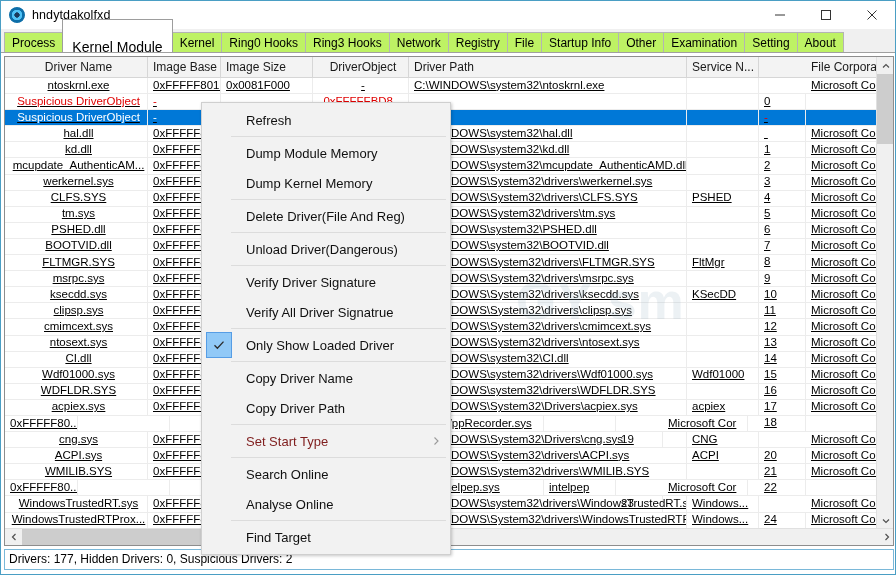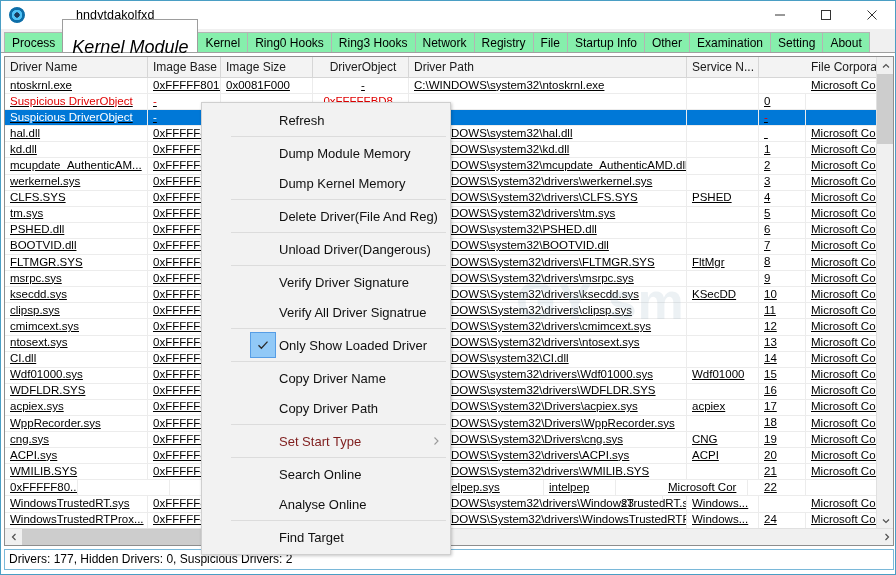--- a/index.html
+++ b/index.html
@@ -18,21 +18,20 @@
     overflow: hidden;
   }
 
   
   .titlebar {
     height: 28px;
     background: #ffffff;
     display: flex;
     align-items: center;
     position: relative;
-    gap: 44px;
   }
   .title-icon {
     width: 16px; height: 16px;
     margin-left: 8px; margin-right: 7px;
     border-radius: 50%;
     background: radial-gradient(circle at 50% 50%, #1a3a5c 0 22%, #4fc3f7 24% 45%, #0d6ea8 47% 72%, #b9e4f7 74% 100%);
     flex: 0 0 auto;
   }
   .title-text {
     font-size: 12.5px;
@@ -62,36 +61,35 @@
     padding-left: 3px;
     border-bottom: 1px solid #a0a0a0;
     position: relative;
   }
   .tab {
     height: 20px;
     line-height: 19px;
     padding: 1px 7px;
     font-size: 12px;
     color: #000;
-    background: #86efac;
+    background: #bef264;
     border: 1px solid #b4b4b4;
     border-bottom: none;
     margin-right: -1px;
     white-space: nowrap;
   }
   .tab.active {
     height: 24px;
     line-height: 23px;
     background: #ffffff;
     border-color: #9d9d9d;
     position: relative;
     z-index: 3;
-    font-size: 18px;
+    font-size: 14px;
     padding: 16px 9px;
-    font-style: italic;
   }
 
   
   .listwrap {
     position: absolute;
     left: 3px; top: 55px;
     width: 890px; height: 490px;
     border: 1px solid #8d8d8d;
     background: #ffffff;
     overflow: hidden;
@@ -131,21 +129,21 @@
     overflow: hidden;
     white-space: nowrap;
     flex: 0 0 auto;
     height: 16px;
   }
   .row.suspicious .cell { color: #e00000; }
   .row.selected { background: #0078d7; }
   .row.selected .cell { color: #ffffff; }
 
   
-  .c0 { width: 143px; }
+  .c0 { width: 143px; text-align: center; }
   .c1 { width: 73px; }
   .c2 { width: 92px; }
   .c3 { width: 96px; text-align: center; }
   .c4 { width: 278px; }
   .c5 { width: 72px; }
   .c6 { width: 47px; margin-top: 32px; }
   .c7 { width: 85px; }
 
   
   .vscroll {
@@ -215,22 +213,21 @@
     z-index: 50;
     padding: 2px 0;
   }
   .mi {
     height: 30px;
     display: flex;
     align-items: center;
     font-size: 13px;
     color: #101010;
     position: relative;
-    padding-left: 33px;
-    margin-left: 44px;
+    padding-left: 44px;
   }
   .mi.disabled { color: #7f1d1d; }
   .mi-sep {
     height: 1px;
     background: #dcdcdc;
     margin: 1px 4px 1px 29px;
   }
   .mi-check {
     position: absolute;
     left: 4px; top: 2px;
@@ -522,21 +519,20 @@
           <div class="cell c0">acpiex.sys</div>
           <div class="cell c1">0xFFFFF80...</div>
           <div class="cell c2"></div>
           <div class="cell c3"></div>
           <div class="cell c4">C:\WINDOWS\System32\Drivers\acpiex.sys</div>
           <div class="cell c5">acpiex</div>
           <div class="cell c6">18</div>
           <div class="cell c7">Microsoft Cor</div>
         </div>
         <div class="row">
-          <div class="cell c0">WppRecorder.sys</div>
           <div class="cell c1">0xFFFFF80...</div>
           <div class="cell c2"></div>
           <div class="cell c3"></div>
           <div class="cell c4">C:\WINDOWS\System32\Drivers\WppRecorder.sys</div>
           <div class="cell c5"></div>
           <div class="cell c6">19</div>
           <div class="cell c7">Microsoft Cor</div>
         </div>
         <div class="row">
           <div class="cell c0">cng.sys</div>

